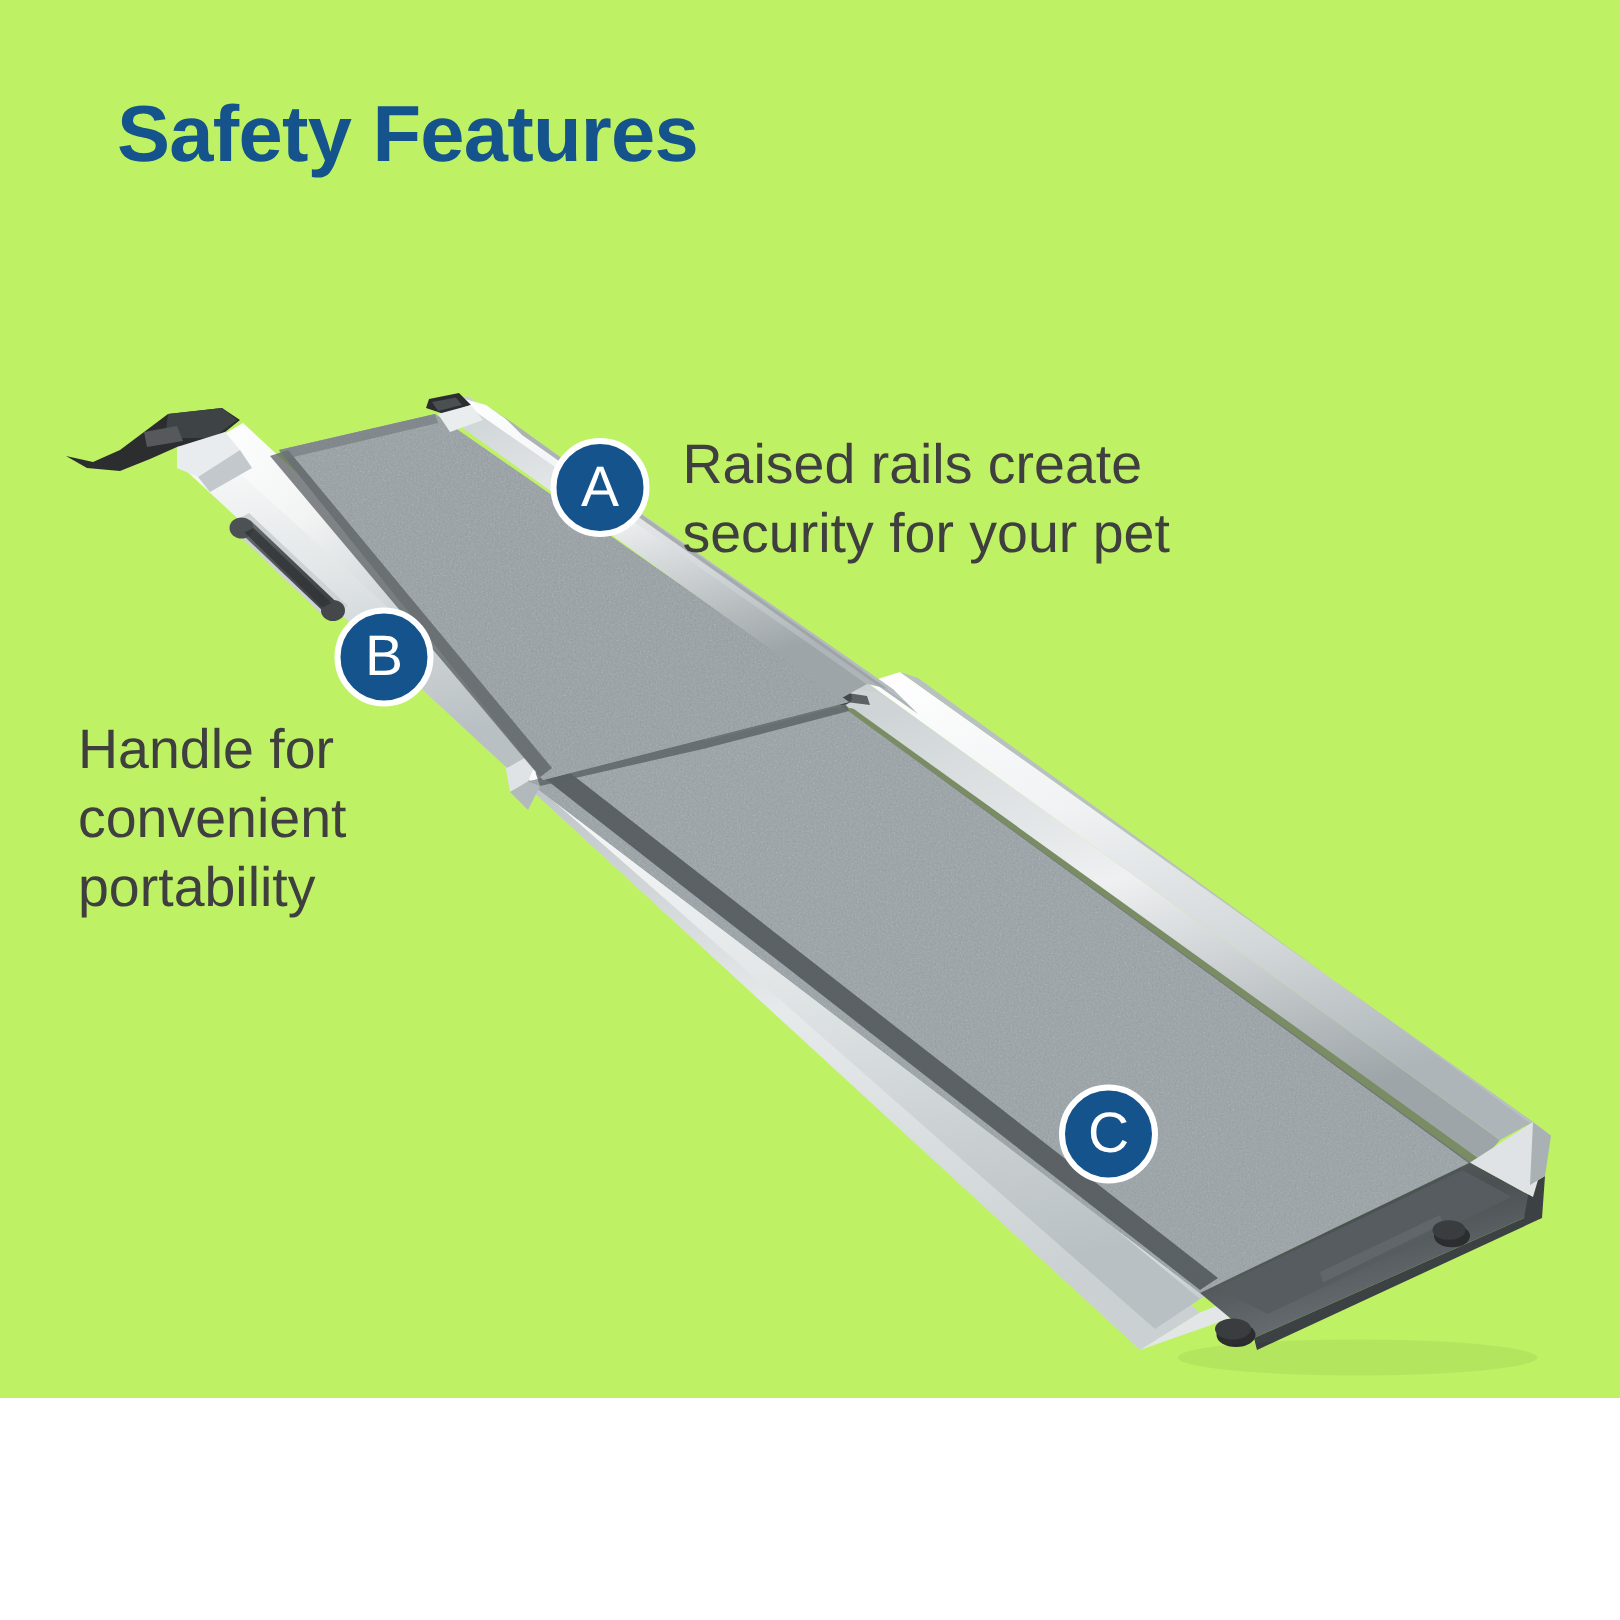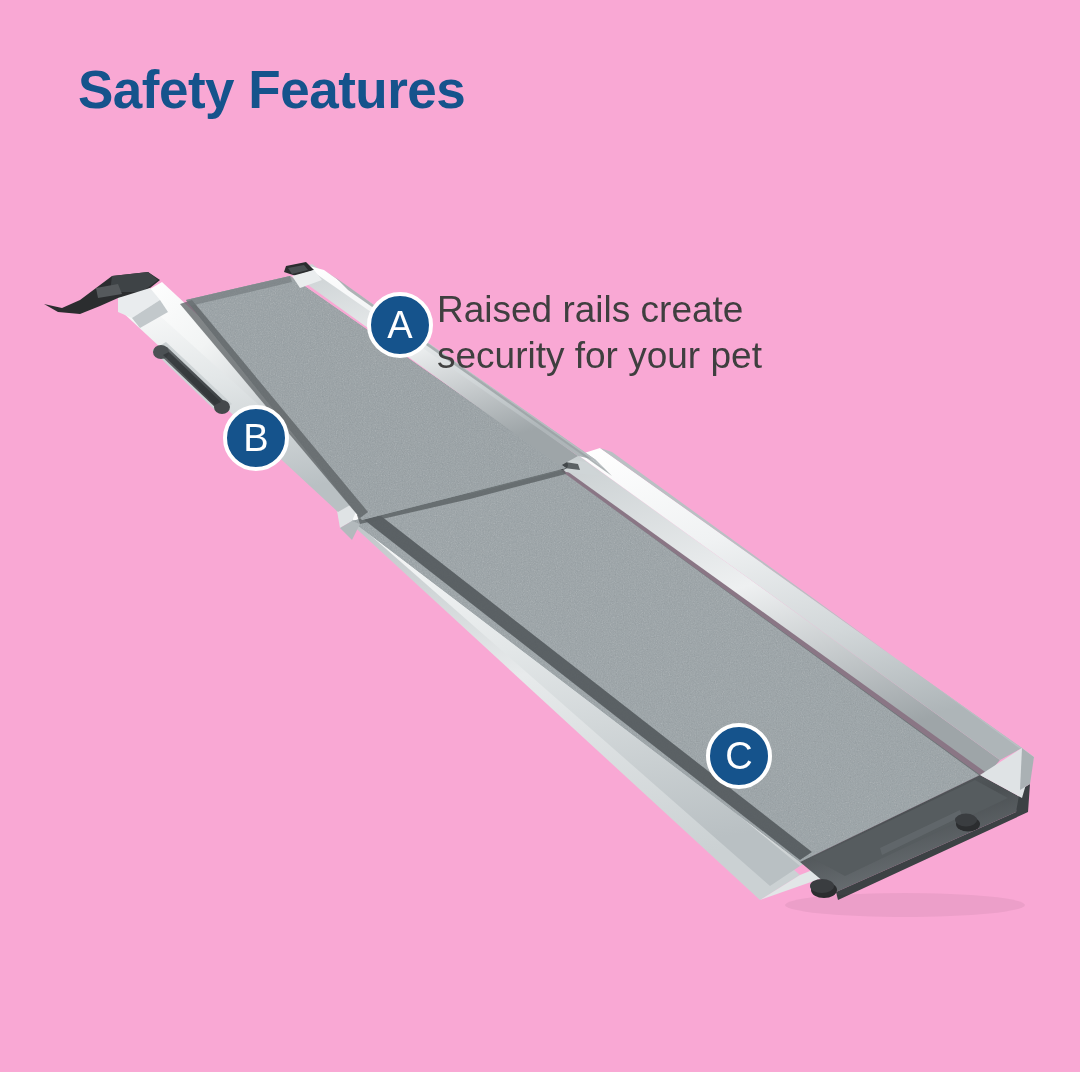--- a/index.html
+++ b/index.html
@@ -7,22 +7,22 @@
     margin: 0;
     padding: 0;
     background: #ffffff;
   }
   body {
     font-family: "Liberation Sans", sans-serif;
   }
   #stage {
     position: relative;
     width: 1080px;
-    height: 1072px;
-    background: #f9a8d4;
+    height: 932px;
+    background: #bef264;
     overflow: hidden;
   }
 
   
   .page-title {
     position: absolute;
     left: 78px;
     top: 63px;
     font-size: 53px;
     font-weight: bold;
@@ -66,21 +66,21 @@
 
   
   .callout-text {
     position: absolute;
     color: #3f3f3f;
     font-size: 37px;
     line-height: 46px;
     z-index: 6;
     white-space: pre-line;
   }
-  #text-a { left: 437px; top: 287px; }
+  #text-a { left: 455px; top: 287px; }
   #text-b { left: 52px; top: 477px; }
   #text-c { left: 183px; top: 745px; }
 </style>
 </head>
 <body>
 
 <div id="stage">
 
   <div class="page-title">Safety Features</div>
 
@@ -256,16 +256,19 @@
     </g>
 
     <ellipse cx="905" cy="905" rx="120" ry="12" fill="#000000" opacity="0.05"></ellipse>
   </svg>
 
   <div class="badge" id="badge-a">A</div>
   <div class="callout-text" id="text-a">Raised rails create
 security for your pet</div>
 
   <div class="badge" id="badge-b">B</div>
+  <div class="callout-text" id="text-b">Handle for
+convenient
+portability</div>
 
   <div class="badge" id="badge-c">C</div>
 
 </div>
 
 </body></html>

